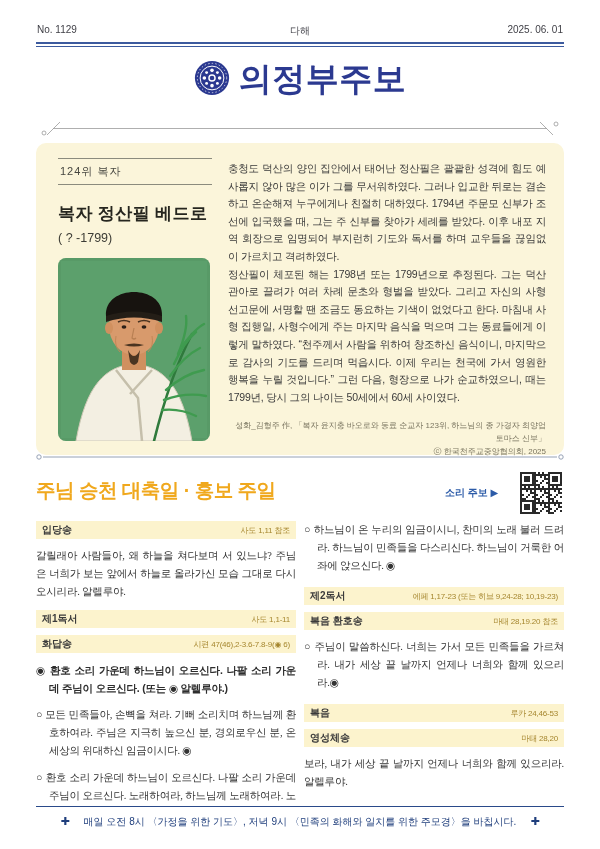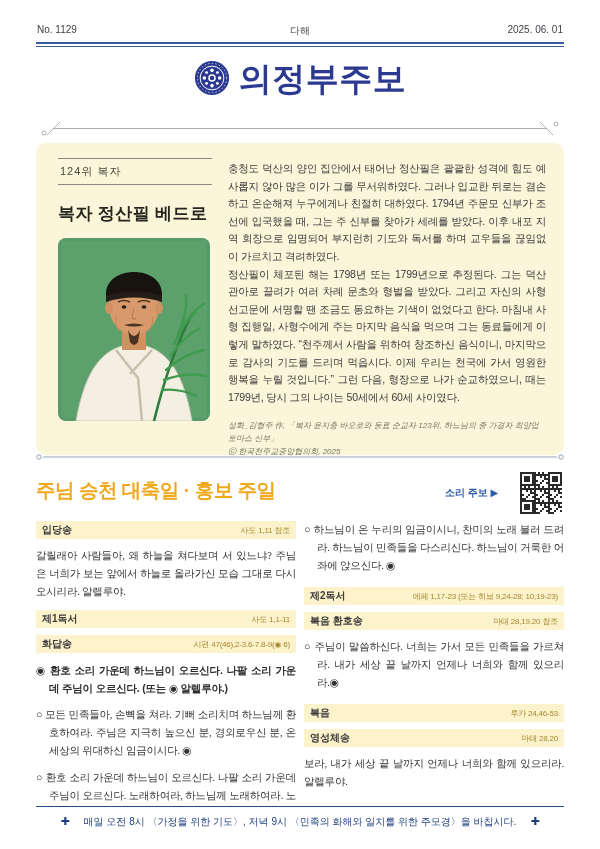--- a/index.html
+++ b/index.html
@@ -21,21 +21,21 @@
   .feature{position:absolute;top:143px;left:36px;width:528px;height:312px;background:#fbf5da;border-radius:10px;}
   .feat-left{position:absolute;left:22px;top:15px;width:156px;}
   .feat-tag{width:150px;border-top:1px solid #8b8b7d;border-bottom:1px solid #8b8b7d;
     padding:5px 2px;font-size:11px;color:#474740;letter-spacing:1px;}
   .feat-title{margin-top:17px;font-family:"Liberation Serif","DejaVu Serif",serif;font-weight:700;
     font-size:17px;color:#26261f;letter-spacing:.5px;}
   .feat-life{margin-top:6px;font-size:12.5px;color:#3c3c35;}
   .portrait{margin-top:13px;width:152px;height:183px;border-radius:8px;overflow:hidden;display:block;}
   .feat-right{position:absolute;left:192px;top:17px;width:318px;}
   .feat-right p{margin:0;font-size:10.5px;line-height:17.6px;text-align:justify;color:#3a3a3a;letter-spacing:-.2px;}
-  .credit{margin-top:13px;text-align:left;font-size:8px;line-height:13px;color:#7a7560;font-style:italic;}
+  .credit{margin-top:13px;text-align:right;font-size:8px;line-height:13px;color:#7a7560;}
 
   
   .middeco{position:absolute;top:451px;left:0;}
 
   
   .sec-head{position:absolute;top:477px;left:36px;font-size:19.5px;font-weight:800;color:#f0a81d;letter-spacing:-.5px;}
   .audio{position:absolute;top:486px;left:445px;font-size:10px;font-weight:700;color:#2c5ba8;cursor:pointer;}
   .qr{position:absolute;top:472px;left:520px;width:42px;height:42px;background:#fff;
     display:grid;grid-template-rows:repeat(21,1fr);grid-template-columns:repeat(21,1fr);}
   .qr i{background:#2a2a2a;}
@@ -94,20 +94,21 @@
     <line x1="47" y1="14" x2="60" y2="1" stroke="#9a9a9a" stroke-width="0.8"></line>
     <line x1="53" y1="7.5" x2="547" y2="7.5" stroke="#9a9a9a" stroke-width="0.8"></line>
     <line x1="540" y1="1" x2="553" y2="14" stroke="#9a9a9a" stroke-width="0.8"></line>
     <circle cx="556" cy="3" r="2" fill="none" stroke="#9a9a9a" stroke-width="0.8"></circle>
   </svg>
 
   <div class="feature">
     <div class="feat-left">
       <div class="feat-tag">124위 복자</div>
       <div class="feat-title">복자 정산필 베드로</div>
+      <div class="feat-life">( ? -1799)</div>
       <span class="portrait">
         <svg width="152" height="183" viewBox="0 0 152 183">
           <rect width="152" height="183" fill="#5ca06c"></rect>
           <rect width="152" height="183" fill="none" stroke="#4f8f5f" stroke-width="6" opacity=".35"></rect>
 
           <path d="M18,183 C28,126 48,108 76,106 C104,108 124,126 134,183 Z" fill="#f3efe2" stroke="#cfc9b6" stroke-width="1"></path>
           <path d="M58,112 L80,140 L84,183" fill="none" stroke="#c5bfab" stroke-width="2.5"></path>
           <path d="M94,112 L72,136" fill="none" stroke="#c5bfab" stroke-width="2.5"></path>
 
           <rect x="64" y="92" width="24" height="20" fill="#d0905f"></rect>

